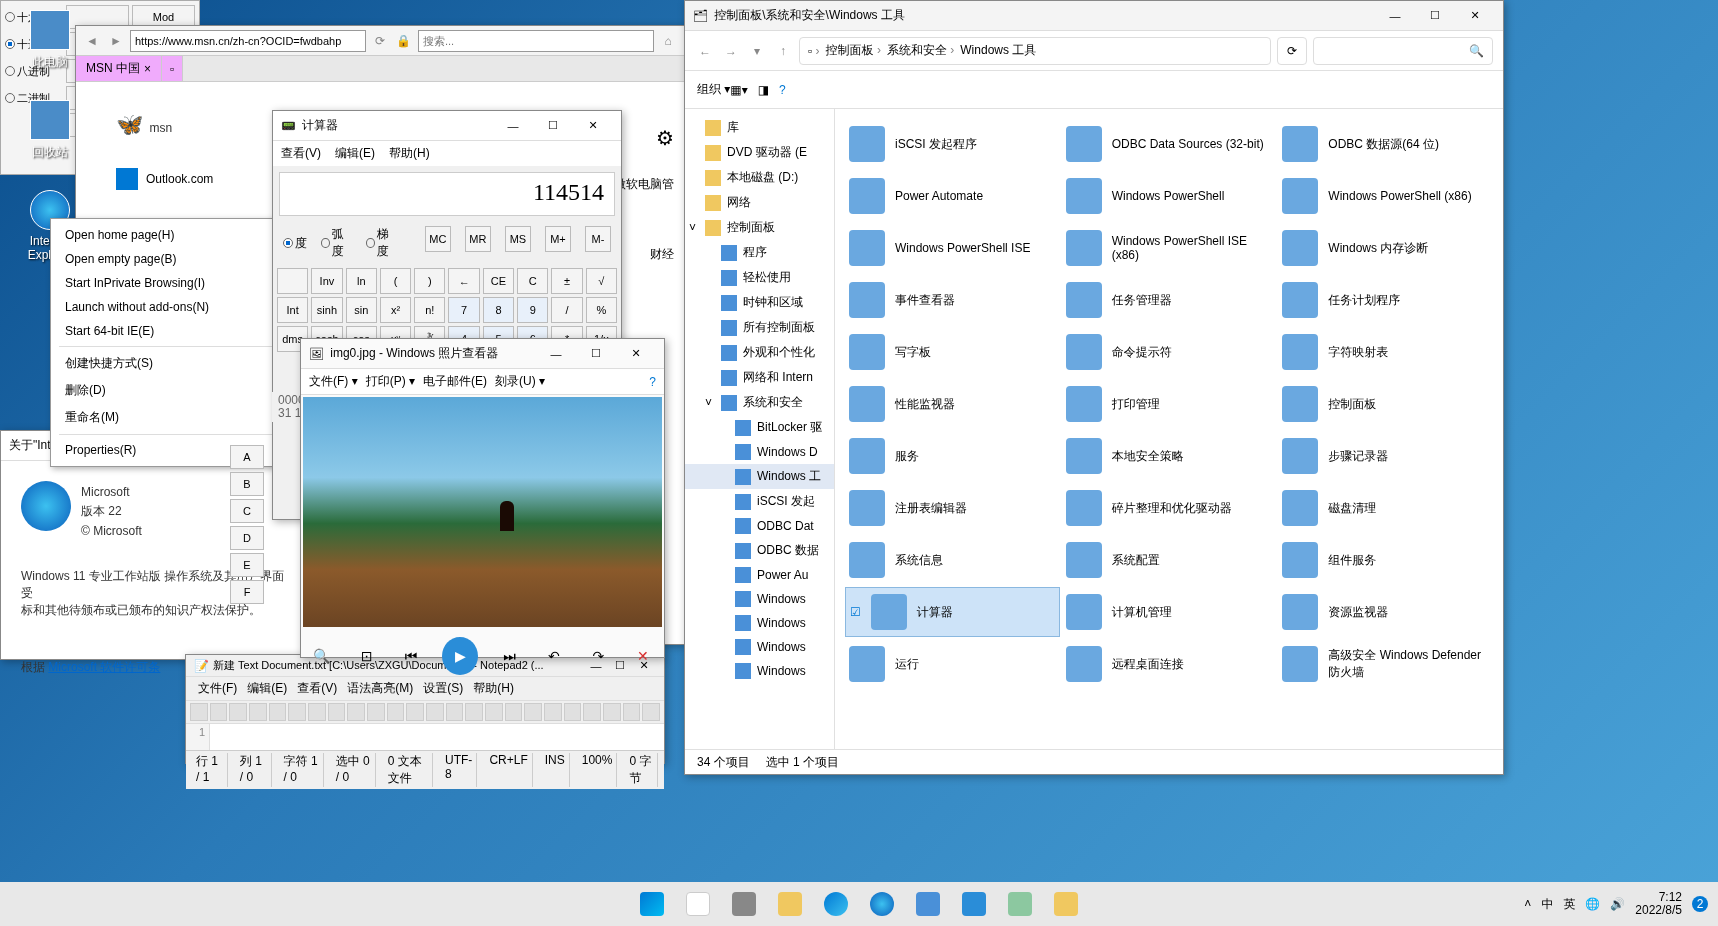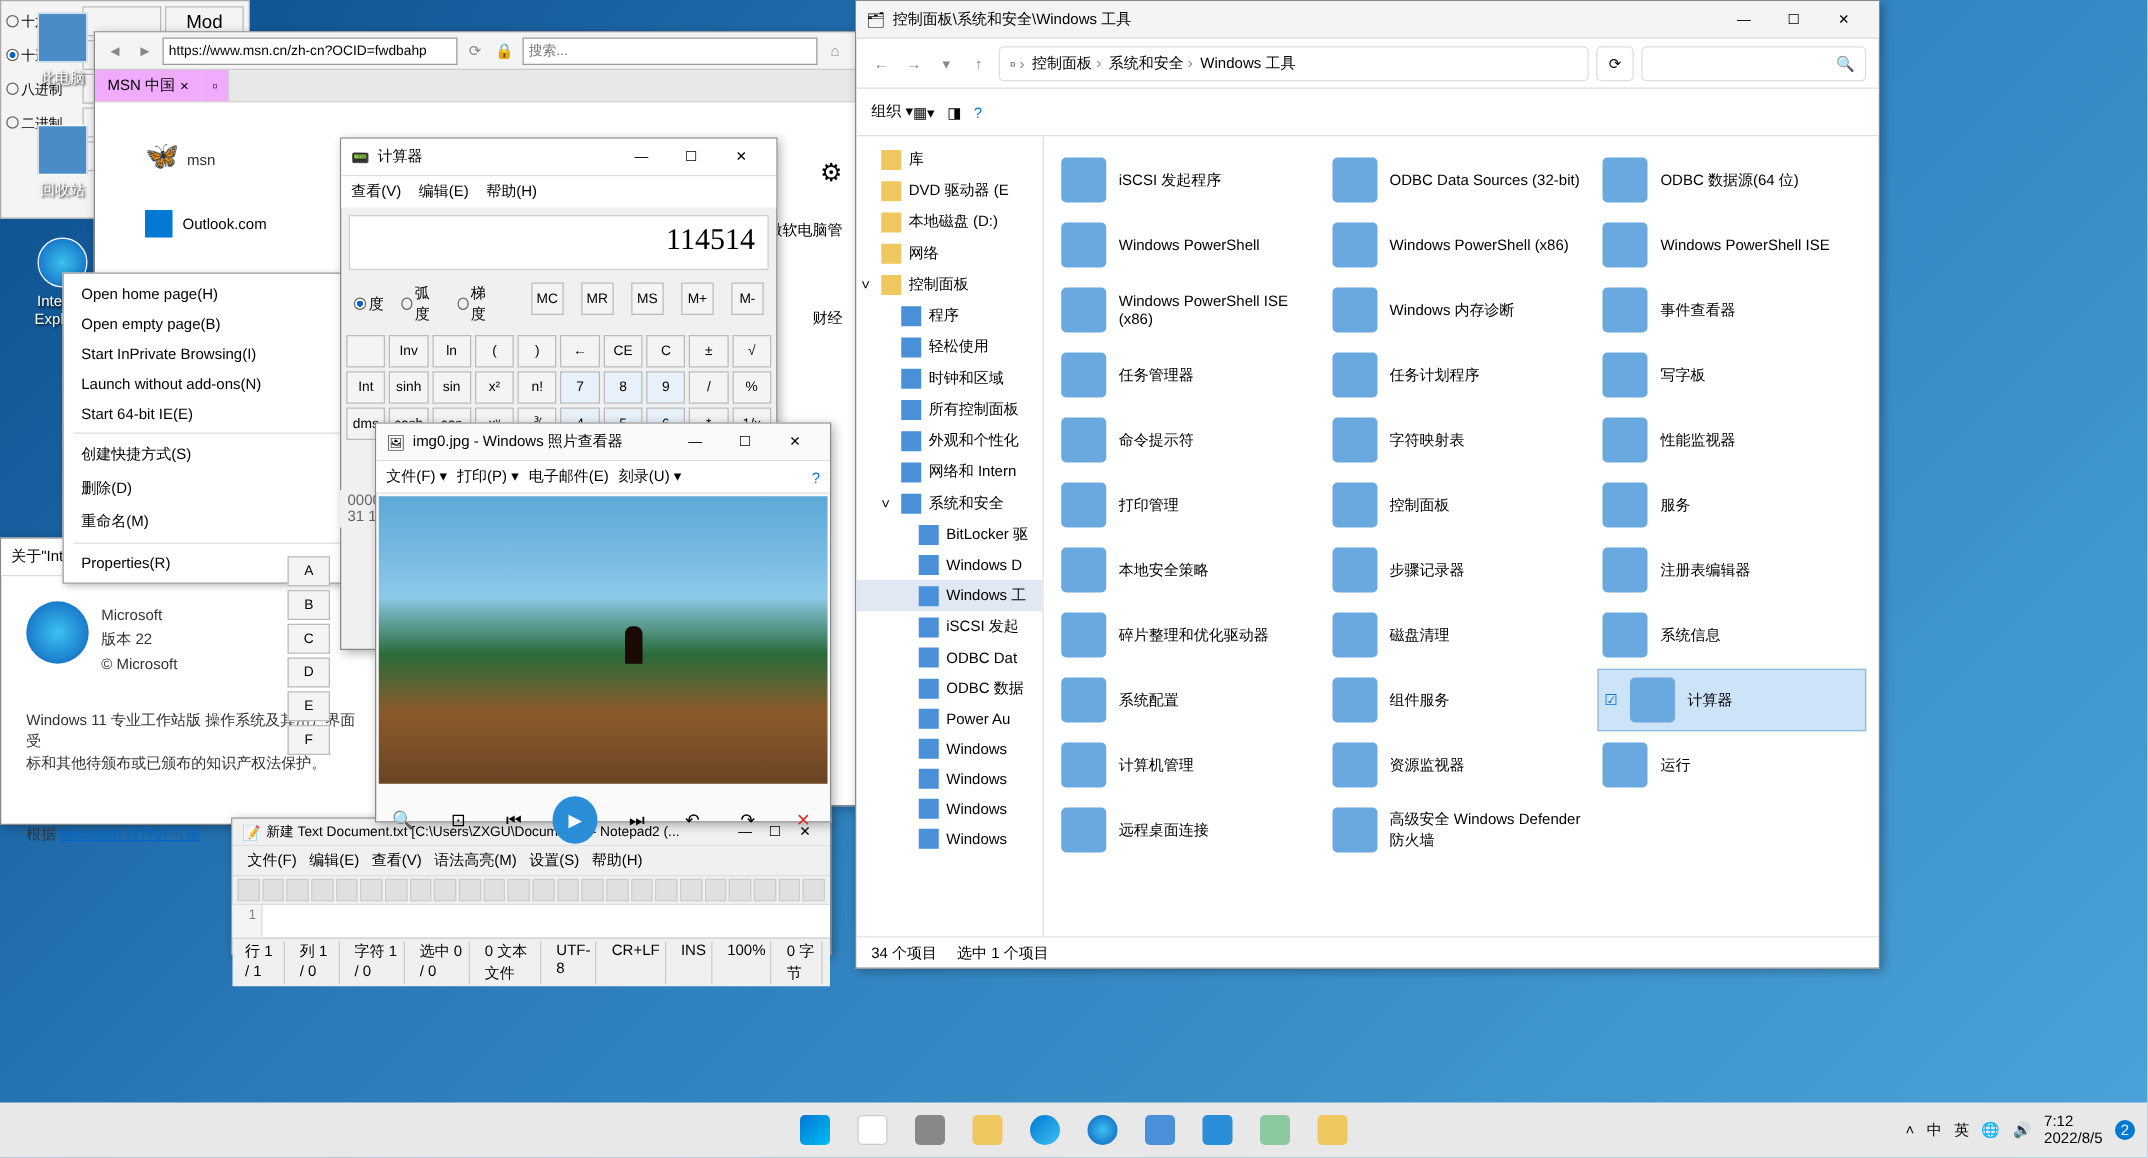--- a/index.html
+++ b/index.html
@@ -38,21 +38,21 @@
 #calc .display{margin:6px;height:44px;background:#fff;border:1px solid #ccc;text-align:right;padding:6px 10px;font-size:24px;font-family:Consolas}
 #calc .modes{display:flex;gap:14px;padding:4px 10px;font-size:12px}
 #calc .modes label{display:flex;align-items:center;gap:2px}
 #calc .grid{display:grid;grid-template-columns:repeat(10,1fr);gap:3px;padding:4px}
 #calc .btn{height:26px;background:#f4f4f4;border:1px solid #bbb;font-size:11px;display:flex;align-items:center;justify-content:center}
 #calc .btn.num{background:#e8f0fa}
 
 #prog{left:97px;top:440px;width:200px;height:175px;background:#f4f4f4;border:1px solid #aaa;z-index:7;padding:4px}
 #prog .row{display:flex;gap:3px;margin-bottom:3px}
 #prog .radio{width:58px;font-size:11px;display:flex;align-items:center;gap:2px}
-#prog .pb{flex:1;height:24px;background:#f4f4f4;border:1px solid #bbb;font-size:15px;display:flex;align-items:center;justify-content:center}
+#prog .pb{flex:1;height:24px;background:#f4f4f4;border:1px solid #bbb;font-size:11px;display:flex;align-items:center;justify-content:center}
 
 #photo{left:300px;top:338px;width:365px;height:320px;background:#fafafa;z-index:8}
 #photo .menu{display:flex;gap:8px;padding:4px 8px;font-size:12px;background:#fff;border-bottom:1px solid #ddd}
 #photo .menu span{display:flex;align-items:center;gap:2px}
 #photo .img{height:230px;background:linear-gradient(to bottom,#5ba8d8 0%,#8cc9e8 35%,#2a6b3a 55%,#8b5a2b 75%,#6b4423 100%);margin:2px;position:relative}
 #photo .img::after{content:"";position:absolute;left:55%;top:45%;width:14px;height:30px;background:#1a0a04;border-radius:6px 6px 0 0}
 #photo .controls{display:flex;justify-content:center;gap:18px;padding:8px;align-items:center}
 #photo .cbtn{width:28px;height:28px;border-radius:50%;display:flex;align-items:center;justify-content:center;font-size:14px}
 #photo .cbtn.main{width:38px;height:38px;background:#2a8dd8;color:#fff}
 #photo .cbtn.del{color:#d83030}
@@ -87,21 +87,21 @@
 #exp .item{display:flex;align-items:center;gap:10px;padding:4px;font-size:12px}
 #exp .item.sel{background:#cde3f8;border:1px solid #8ab8e0}
 #exp .item .iico{width:36px;height:36px;background:#6aa8e0;flex-shrink:0;border-radius:4px}
 #exp .status{height:26px;border-top:1px solid #e0e0e0;padding:4px 12px;font-size:11px;display:flex;gap:16px}
 
 #taskbar{position:absolute;left:0;bottom:0;width:100%;height:44px;background:#e8e8e8;display:flex;align-items:center;justify-content:center;z-index:20}
 #taskbar .tb-center{display:flex;gap:6px}
 #taskbar .tbi{width:40px;height:40px;display:flex;align-items:center;justify-content:center;border-radius:4px}
 #taskbar .tbi .ico{width:24px;height:24px;background:#4a90d8;border-radius:4px}
 #taskbar .tray{position:absolute;right:10px;display:flex;align-items:center;gap:10px;font-size:11px}
-#taskbar .tray .clock{text-align:left;line-height:13px}
+#taskbar .tray .clock{text-align:right;line-height:13px}
 .radio-dot{width:10px;height:10px;border:1px solid #666;border-radius:50%;display:inline-block}
 .radio-dot.on{background:radial-gradient(circle,#0066cc 40%,#fff 45%)}
 #hexdump{position:absolute;left:272px;top:392px;width:350px;background:#f0f0f0;font-family:Consolas;font-size:10px;color:#666;padding:2px 6px;z-index:6;line-height:13px}
 </style>
 </head>
 <body>
 
 <div class="desktop-icon" style="left:15px;top:10px"><div class="ico"></div><span>此电脑</span></div>
 <div class="desktop-icon" style="left:15px;top:100px"><div class="ico"></div><span>回收站</span></div>
 <div class="desktop-icon" style="left:15px;top:190px"><div class="ico" style="border-radius:50%;background:radial-gradient(circle,#3cc1f0,#0a5dbb)"></div><span>Internet Explorer</span></div>
@@ -495,20 +495,24 @@
         <div class="item">
           <div class="iico"></div>
           <span>ODBC Data Sources (32-bit)</span>
         </div>
         <div class="item">
           <div class="iico"></div>
           <span>ODBC 数据源(64 位)</span>
         </div>
         <div class="item">
           <div class="iico"></div>
+          <span>Power Automate</span>
+        </div>
+        <div class="item">
+          <div class="iico"></div>
           <span>Windows PowerShell</span>
         </div>
         <div class="item">
           <div class="iico"></div>
           <span>Windows PowerShell (x86)</span>
         </div>
         <div class="item">
           <div class="iico"></div>
           <span>Windows PowerShell ISE</span>
         </div>

